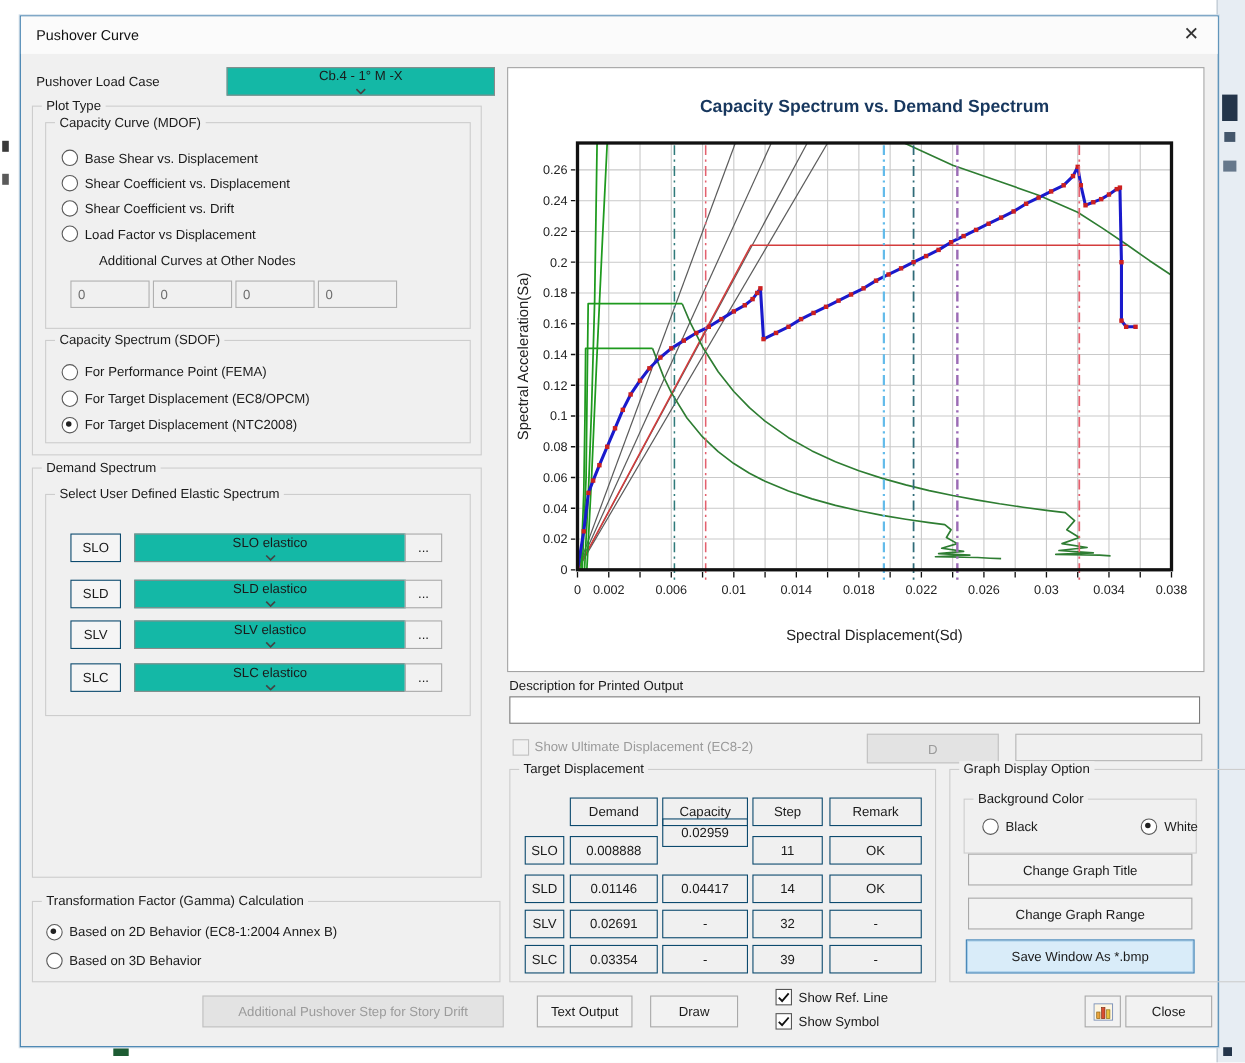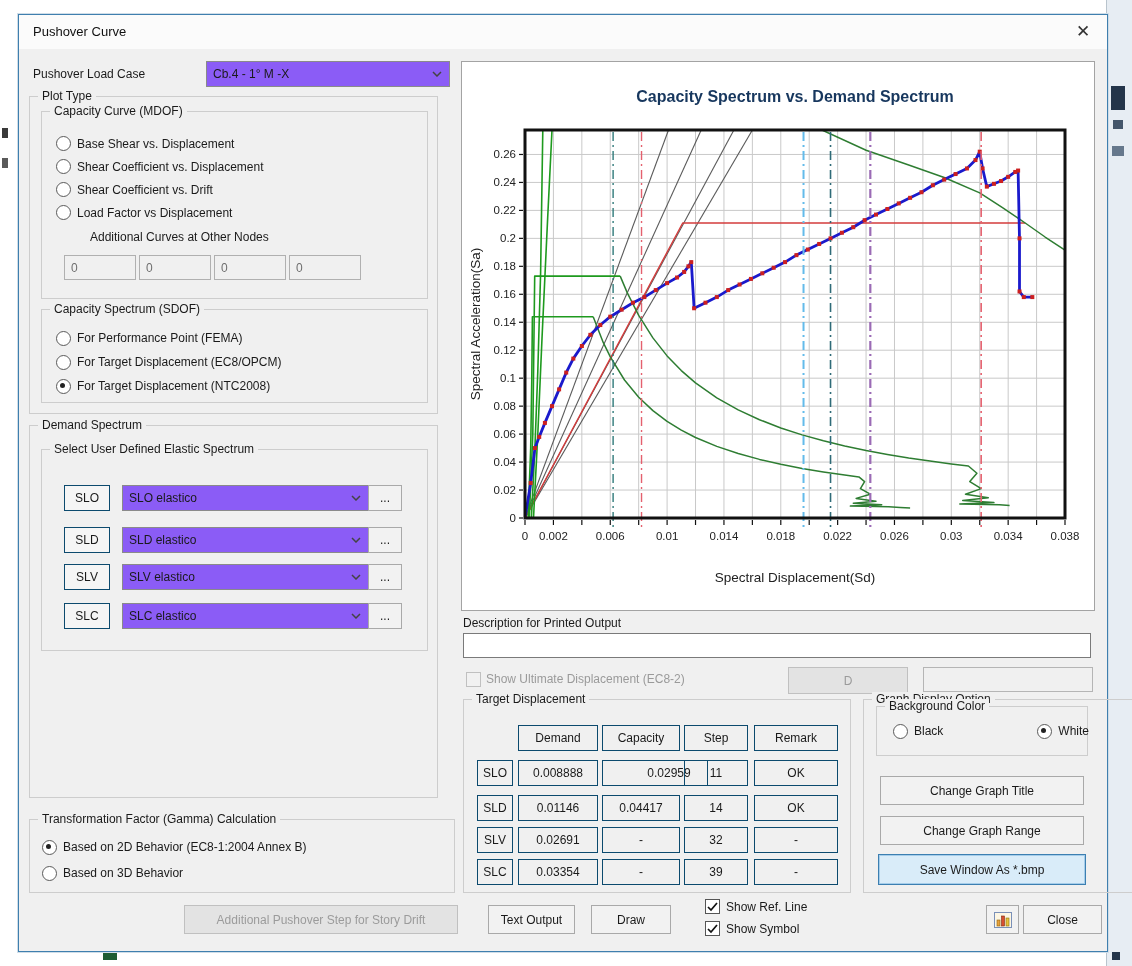--- a/index.html
+++ b/index.html
@@ -16,21 +16,21 @@
   .titlebar{position:absolute;left:0;top:0;width:100%;height:34px;background:#fbfbfb;}
   .title-text{position:absolute;left:14px;top:9px;font-size:13px;color:#111;}
   .close-btn{position:absolute;right:2px;top:0;width:44px;height:32px;display:flex;align-items:center;justify-content:center;font-size:17px;color:#333;cursor:pointer;}
 
   .groupbox{position:absolute;border:1px solid #cdcdcd;background:transparent;}
   .glabel{position:absolute;top:-8px;left:8px;background:#f0f0f0;padding:0 4px;font-size:12px;color:#1a1a1a;white-space:nowrap;}
 
   .lbl{position:absolute;white-space:nowrap;}
   .gray{color:#9a9a9a;}
 
-  .combo{position:absolute;background:#8b5cf6;border:1px solid #8a8a8a;height:24px;display:flex;align-items:center;padding:0 6px;cursor:pointer;}
+  .combo{position:absolute;background:#14b8a6;border:1px solid #8a8a8a;height:24px;display:flex;align-items:center;padding:0 6px;cursor:pointer;flex-direction:column;}
   .combo-text{flex:1;overflow:hidden;white-space:nowrap;}
   .chev{width:12px;display:flex;justify-content:center;}
 
   .radio-row{display:flex;align-items:center;height:23px;cursor:pointer;}
   .radio{width:13px;height:13px;border:1px solid #5a5a5a;border-radius:50%;background:#fff;margin-right:6px;position:relative;flex:none;}
   .radio .dot{position:absolute;left:3px;top:3px;width:5px;height:5px;border-radius:50%;background:#222;}
   .rlabel{white-space:nowrap;}
 
   .tbox{position:absolute;border:1px solid #b0b0b0;background:#f0f0f0;color:#6e6e6e;display:flex;align-items:center;padding:0 6px;}
   .cell{position:absolute;border:1px solid #0c4a6e;background:transparent;display:flex;align-items:center;justify-content:center;text-align:center;}
@@ -394,21 +394,21 @@
 
     <div class="groupbox" style="left:444px;top:684px;width:386px;height:192px;">
       <span class="glabel">Target Displacement</span>
       <div id="targetTable">
           <div class="cell" style="left: 54px; top: 25px; width: 78px; height: 24px;">Demand</div>
           <div class="cell" style="left: 138px; top: 25px; width: 76px; height: 24px;">Capacity</div>
           <div class="cell" style="left: 220px; top: 25px; width: 62px; height: 24px;">Step</div>
           <div class="cell" style="left: 290px; top: 25px; width: 82px; height: 24px;">Remark</div>
           <div class="cell" style="left: 13px; top: 60px; width: 34px; height: 24px;">SLO</div>
           <div class="cell" style="left: 54px; top: 60px; width: 78px; height: 24px;">0.008888</div>
-          <div class="cell" style="left: 138px; top: 60px; width: 76px; height: 24px; padding-left: 28px;">0.02959</div>
+          <div class="cell" style="left: 138px; top: 44px; width: 76px; height: 24px;">0.02959</div>
           <div class="cell" style="left: 220px; top: 60px; width: 62px; height: 24px;">11</div>
           <div class="cell" style="left: 290px; top: 60px; width: 82px; height: 24px;">OK</div>
           <div class="cell" style="left: 13px; top: 95px; width: 34px; height: 24px;">SLD</div>
           <div class="cell" style="left: 54px; top: 95px; width: 78px; height: 24px;">0.01146</div>
           <div class="cell" style="left: 138px; top: 95px; width: 76px; height: 24px;">0.04417</div>
           <div class="cell" style="left: 220px; top: 95px; width: 62px; height: 24px;">14</div>
           <div class="cell" style="left: 290px; top: 95px; width: 82px; height: 24px;">OK</div>
           <div class="cell" style="left: 13px; top: 127px; width: 34px; height: 24px;">SLV</div>
           <div class="cell" style="left: 54px; top: 127px; width: 78px; height: 24px;">0.02691</div>
           <div class="cell" style="left: 138px; top: 127px; width: 76px; height: 24px;">-</div>
@@ -417,21 +417,21 @@
           <div class="cell" style="left: 13px; top: 159px; width: 34px; height: 24px;">SLC</div>
           <div class="cell" style="left: 54px; top: 159px; width: 78px; height: 24px;">0.03354</div>
           <div class="cell" style="left: 138px; top: 159px; width: 76px; height: 24px;">-</div>
           <div class="cell" style="left: 220px; top: 159px; width: 62px; height: 24px;">39</div>
           <div class="cell" style="left: 290px; top: 159px; width: 82px; height: 24px;">-</div>
         </div>
     </div>
 
     <div class="groupbox" style="left:844px;top:684px;width:236px;height:192px;padding-left:41px;">
       <span class="glabel">Graph Display Option</span>
-      <div class="groupbox" style="left:12px;top:6px;width:210px;height:48px;">
+      <div class="groupbox" style="left:12px;top:26px;width:210px;height:48px;">
         <span class="glabel">Background Color</span>
         <div id="bgRadios" style="position:absolute;left:16px;top:14px;display:flex;gap:94px;">
             <div class="radio-row" style="height: 20px;">
               <span class="radio"></span>
               <span class="rlabel">Black</span>
             </div>
             <div class="radio-row" style="height: 20px;">
               <span class="radio">
                 <span class="dot"></span>
               </span>

